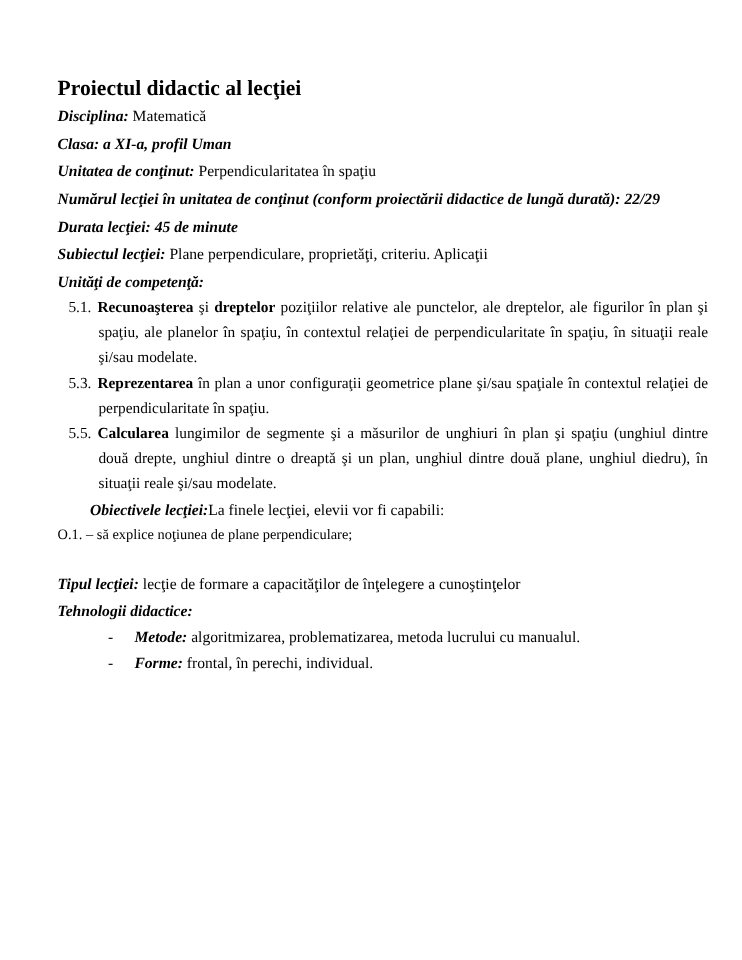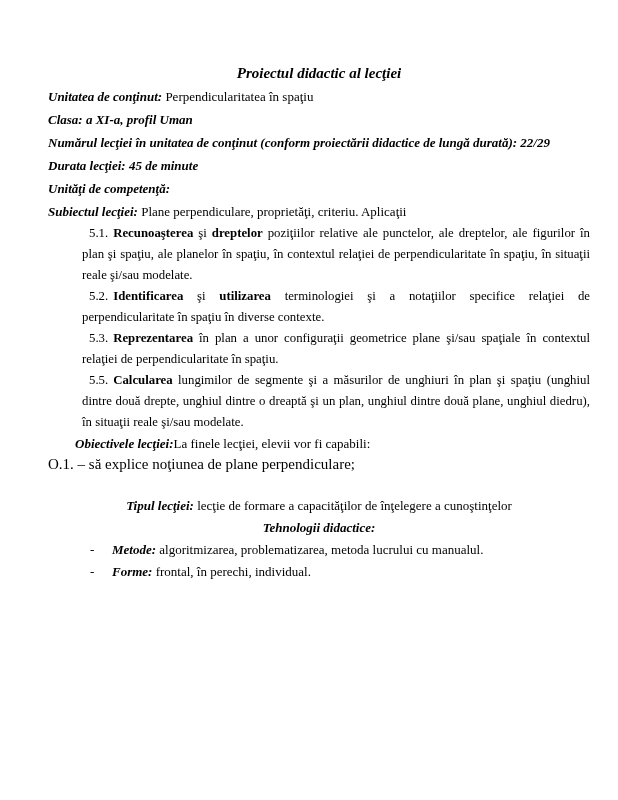--- a/index.html
+++ b/index.html
@@ -10,88 +10,85 @@
     color: #000000;
     overflow: hidden;
   }
   .page {
     width: 618px; height: 800px;
     background: #ffffff;
     padding: 62px 28px 0 48px;
     overflow: hidden;
   }
   .title {
-    text-align: center;
     font-weight: bold;
-    font-style: italic;
-    font-size: 15px;
+    font-size: 18px;
     line-height: 23px;
   }
   .meta-line {
     font-size: 13px;
     line-height: 23px;
   }
   .bi { font-weight: bold; font-style: italic; }
   .b  { font-weight: bold; }
   .comp {
     font-size: 12.8px;
     line-height: 21px;
     text-align: justify;
     margin-left: 34px;
     text-indent: -25px;
   }
-  .comp .num { margin-right: 5px; margin-left: 32px; }
+  .comp .num { margin-right: 5px; }
   .obj-intro {
     font-size: 13px;
     line-height: 21px;
     margin-left: 27px;
   }
   .obj-item {
-    font-size: 15px;
+    font-size: 12px;
     line-height: 21px;
   }
   .footer-line {
     font-size: 13px;
     line-height: 22px;
-    text-align: center;
   }
   .tip { margin-top: 20px; }
   .tech-item {
     font-size: 13px;
     line-height: 22px;
     padding-left: 42px;
   }
   .tech-item .dash {
     display: inline-block;
     width: 22px;
   }
 </style>
 </head>
 <body>
 
 <div class="page">
 
   <p class="title">Proiectul didactic al lecţiei</p>
 
+  <p class="meta-line"><span class="bi">Disciplina:</span><span> Matematică</span></p>
+
+  <p class="meta-line"><span class="bi">Clasa: a XI-a, profil Uman</span></p>
 
   <p class="meta-line"><span class="bi">Unitatea de conţinut:</span><span> Perpendicularitatea în spaţiu</span></p>
-
-  <p class="meta-line"><span class="bi">Clasa: a XI-a, profil Uman</span></p>
 
   <p class="meta-line"><span class="bi">Numărul lecţiei în unitatea de conţinut (conform proiectării didactice de lungă durată): 22/29</span></p>
 
   <p class="meta-line"><span class="bi">Durata lecţiei: 45 de minute</span></p>
 
+  <p class="meta-line"><span class="bi">Subiectul lecţiei:</span><span> Plane perpendiculare, proprietăţi, criteriu. Aplicaţii</span></p>
+
   <p class="meta-line"><span class="bi">Unităţi de competenţă:</span></p>
-
-  <p class="meta-line"><span class="bi">Subiectul lecţiei:</span><span> Plane perpendiculare, proprietăţi, criteriu. Aplicaţii</span></p>
 
   <p class="comp"><span class="num">5.1.</span><span class="b">Recunoaşterea</span><span> şi </span><span class="b">dreptelor</span><span> poziţiilor relative ale punctelor, ale dreptelor, ale figurilor în plan şi spaţiu, ale planelor în spaţiu, în contextul relaţiei de perpendicularitate în spaţiu, în situaţii reale şi/sau modelate.</span></p>
 
-  <p class="comp"><span class="num">5.2.</span><span class="b">Identificarea</span><span> şi </span><span class="b">utilizarea</span><span> terminologiei şi a notaţiilor specifice relaţiei de perpendicularitate în spaţiu în diverse contexte.</span></p>
 
   <p class="comp"><span class="num">5.3.</span><span class="b">Reprezentarea</span><span> în plan a unor configuraţii geometrice plane şi/sau spaţiale în contextul relaţiei de perpendicularitate în spaţiu.</span></p>
 
 
   <p class="comp"><span class="num">5.5.</span><span class="b">Calcularea</span><span> lungimilor de segmente şi a măsurilor de unghiuri în plan şi spaţiu (unghiul dintre două drepte, unghiul dintre o dreaptă şi un plan, unghiul dintre două plane, unghiul diedru), în situaţii reale şi/sau modelate.</span></p>
 
   <p class="obj-intro"><span class="bi">Obiectivele lecţiei:</span><span>La finele lecţiei, elevii vor fi capabili:</span></p>
 
   <p class="obj-item">O.1. – să explice noţiunea de plane perpendiculare;</p>
 

